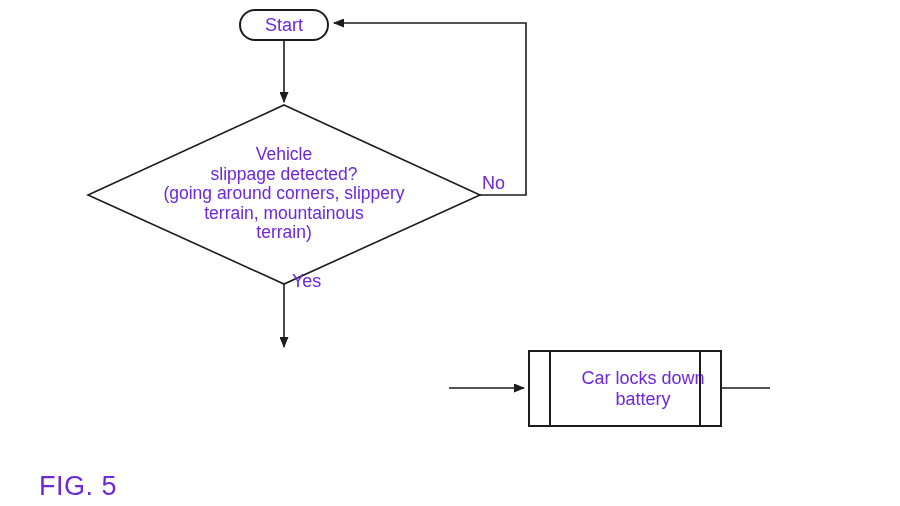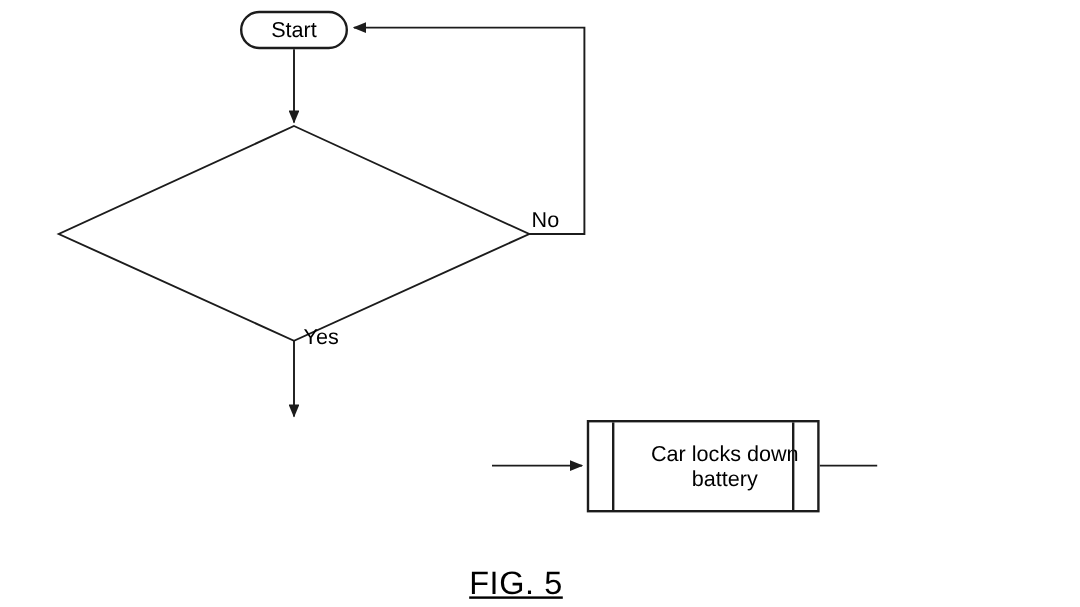--- a/index.html
+++ b/index.html
@@ -6,22 +6,23 @@
     margin: 0;
     padding: 0;
     background: #ffffff;
   }
   .stage {
     position: relative;
     width: 731px;
     height: 506px;
     background: #ffffff;
     font-family: "Liberation Sans", sans-serif;
-    color: #000000;
+    color: #6d28d9;
     overflow: hidden;
+    margin-left: 39px;
   }
   .lines-layer {
     position: absolute;
     left: 0;
     top: 0;
     width: 900px;
     height: 506px;
   }
   .node {
     position: absolute;
@@ -70,24 +71,22 @@
     background: transparent;
     text-align: center;
   }
   .edge-label.no  { left: 443px; top: 174px; }
   .edge-label.yes { left: 253px; top: 272px; }
   .figure-caption {
     position: absolute;
     left: 0;
     top: 471px;
     width: 860px;
-    text-align: center;
     font-size: 27px;
     letter-spacing: 0.5px;
-    text-decoration: underline;
   }
 </style>
 </head>
 <body>
 
 <div class="stage">
 
   <svg class="lines-layer" viewBox="0 0 900 506" xmlns="http://www.w3.org/2000/svg">
     <defs>
       <marker id="arrowhead" markerUnits="userSpaceOnUse" markerWidth="11" markerHeight="9" refX="10" refY="4.5" orient="auto">
@@ -105,20 +104,25 @@
 
     <path d="M410,388 L485,388" fill="none" stroke="#1c1c1c" stroke-width="1.6" marker-end="url(#arrowhead)"></path>
 
     <path d="M683,388 L754,388" fill="none" stroke="#1c1c1c" stroke-width="1.6" marker-end="url(#arrowhead)"></path>
   </svg>
 
   <div class="node terminal" style="left:200px; top:9px; width:90px; height:32px;">
     <span>Start</span>
   </div>
 
+  <div class="diamond-text">Vehicle
+slippage detected?
+(going around corners, slippery
+terrain, mountainous
+terrain)</div>
 
   <div class="edge-label no">No</div>
   <div class="edge-label yes">Yes</div>
 
 
   <div class="node process-box" style="left:489px; top:350px; width:194px; height:77px;padding-left:36px;">
     <div class="pp-inner-line left"></div>
     <div class="pp-inner-line right"></div>
     <span style="white-space:pre-line;">Car locks down
 battery</span>

